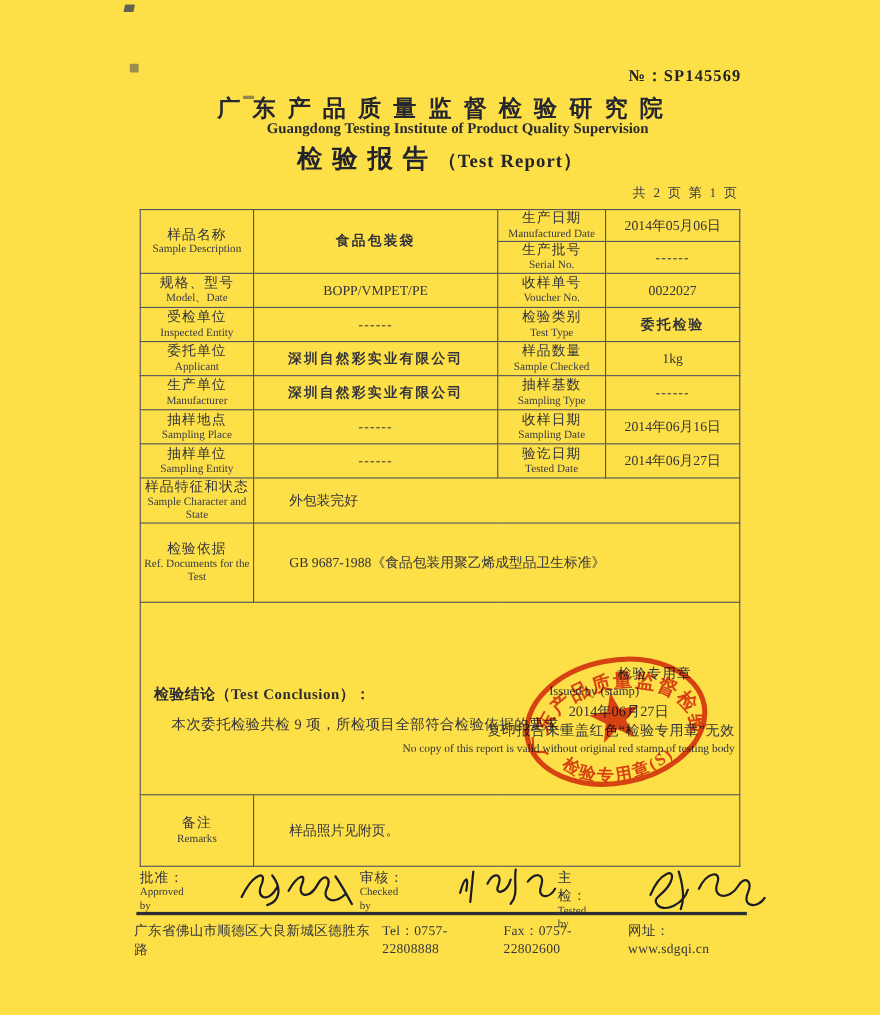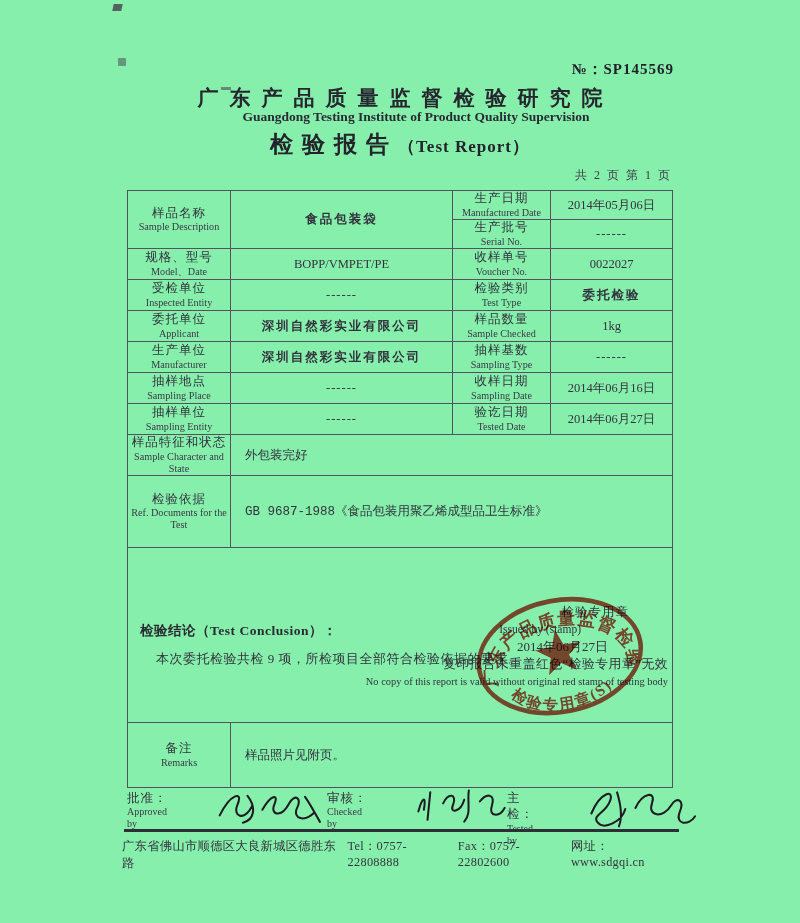--- a/index.html
+++ b/index.html
@@ -1,17 +1,17 @@
 <!DOCTYPE html>
 <html><head>
 <meta charset="utf-8">
 <style>
   html,body{margin:0;padding:0;background:#ffffff;}
   .page{
-    position:relative;width:800px;height:923px;background:#86efac;overflow:hidden;
+    position:relative;width:800px;height:923px;background:#fde047;overflow:hidden;
     font-family:"Liberation Serif","DejaVu Serif",serif;color:#33333c;
   }
   
   .report-no{position:absolute;top:60px;right:126px;font-size:15px;font-weight:bold;color:#22222a;letter-spacing:1px;}
   .inst-cn{position:absolute;top:84px;left:0;width:100%;text-align:center;font-size:21px;font-weight:bold;letter-spacing:11px;color:#26262e;text-indent:11px;}
   .inst-en{position:absolute;top:109px;left:16px;width:100%;text-align:center;font-size:13.5px;font-weight:bold;color:#2a2a33;}
   .rpt-title{position:absolute;top:129px;left:0;width:100%;text-align:center;font-size:23px;font-weight:bold;letter-spacing:9px;color:#23232b;}
   .rpt-title .en{font-size:17px;letter-spacing:1px;}
   .page-info{position:absolute;top:167px;right:128px;font-size:12px;letter-spacing:2px;color:#3c3c45;margin-left:27px;}
   
@@ -21,21 +21,21 @@
   .speck3{left:221px;top:87px;width:10px;height:3px;opacity:.6;}
   
   .tbl-wrap{position:absolute;left:127px;top:190px;width:545px;}
   table.info{border-collapse:collapse;table-layout:fixed;width:545px;}
   table.info td{border:1px solid #53535d;padding:0;vertical-align:middle;overflow:hidden;}
   tr.h29{height:29px;} tr.h31{height:31px;} tr.h36{height:36px;} tr.h72{height:72px;} tr.h175{height:175px;} tr.h65{height:65px;}
   td.lbl{text-align:center;}
   td.lbl .cn{font-size:12.5px;letter-spacing:1px;color:#33333d;line-height:1.25;}
   td.lbl .en{font-size:10.2px;color:#3a3a44;line-height:1.2;}
   td.val{text-align:center;font-size:12.5px;color:#33333d;}
-  td.val.left{text-align:left;padding-left:14px;font-family:Liberation Mono, monospace;}
+  td.val.left{text-align:left;padding-left:32px;}
   .b{font-weight:bold;letter-spacing:2px;}
   .dashes{letter-spacing:1px;color:#44444e;}
   
   td.concl{position:relative;vertical-align:top;}
   .concl-heading{margin:20px 0 0 12px;font-size:13.5px;font-weight:bold;color:#2b2b34;letter-spacing:.5px;}
   .concl-body{margin:10px 0 0 28px;font-size:13px;color:#33333d;letter-spacing:.5px;}
   .concl-right{position:absolute;top:56px;right:4px;width:430px;text-align:right;}
   .concl-right div{line-height:17px;}
   .cr-l1{font-size:12.5px;margin-right:39px;letter-spacing:1px;}
   .cr-l2{font-size:11.5px;margin-right:87px;}

